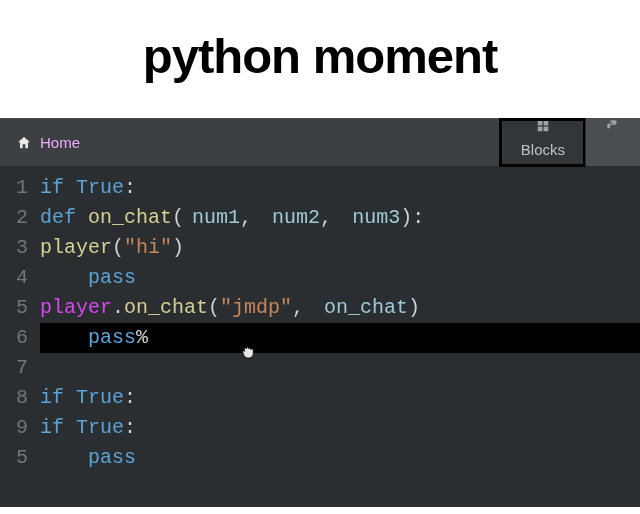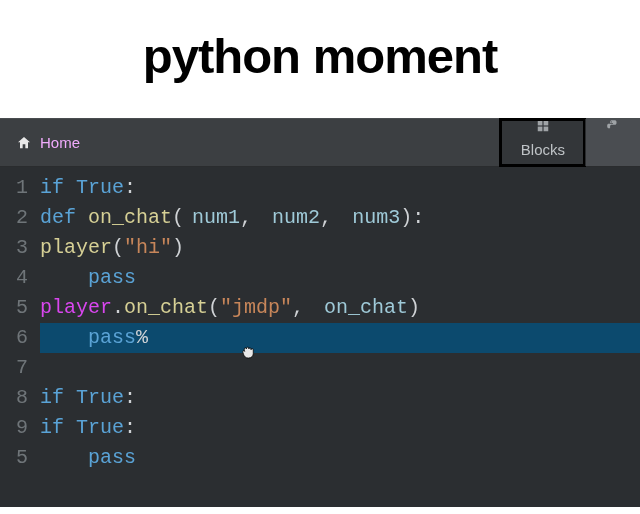--- a/index.html
+++ b/index.html
@@ -83,21 +83,21 @@
   .code {
     padding: 6px 0 6px 6px;
     flex: 1;
     position: relative;
   }
   .codeline {
     height: 30px;
     white-space: pre;
   }
   .codeline.hl {
-    background: #0c4a6e;
+    background: #000000;
   }
   .tok-kw   { color: #5aa3d6; }   
   .tok-fn   { color: #d6d095; }   
   .tok-str  { color: #c7865a; }   
   .tok-id   { color: #9fcad8; margin-left: 8px; }   
   .tok-obj  { color: #d946ef; }   
   .tok-punc { color: #cfd2d5; }
   .cursor-hand {
     position: absolute;
     left: 205px;

